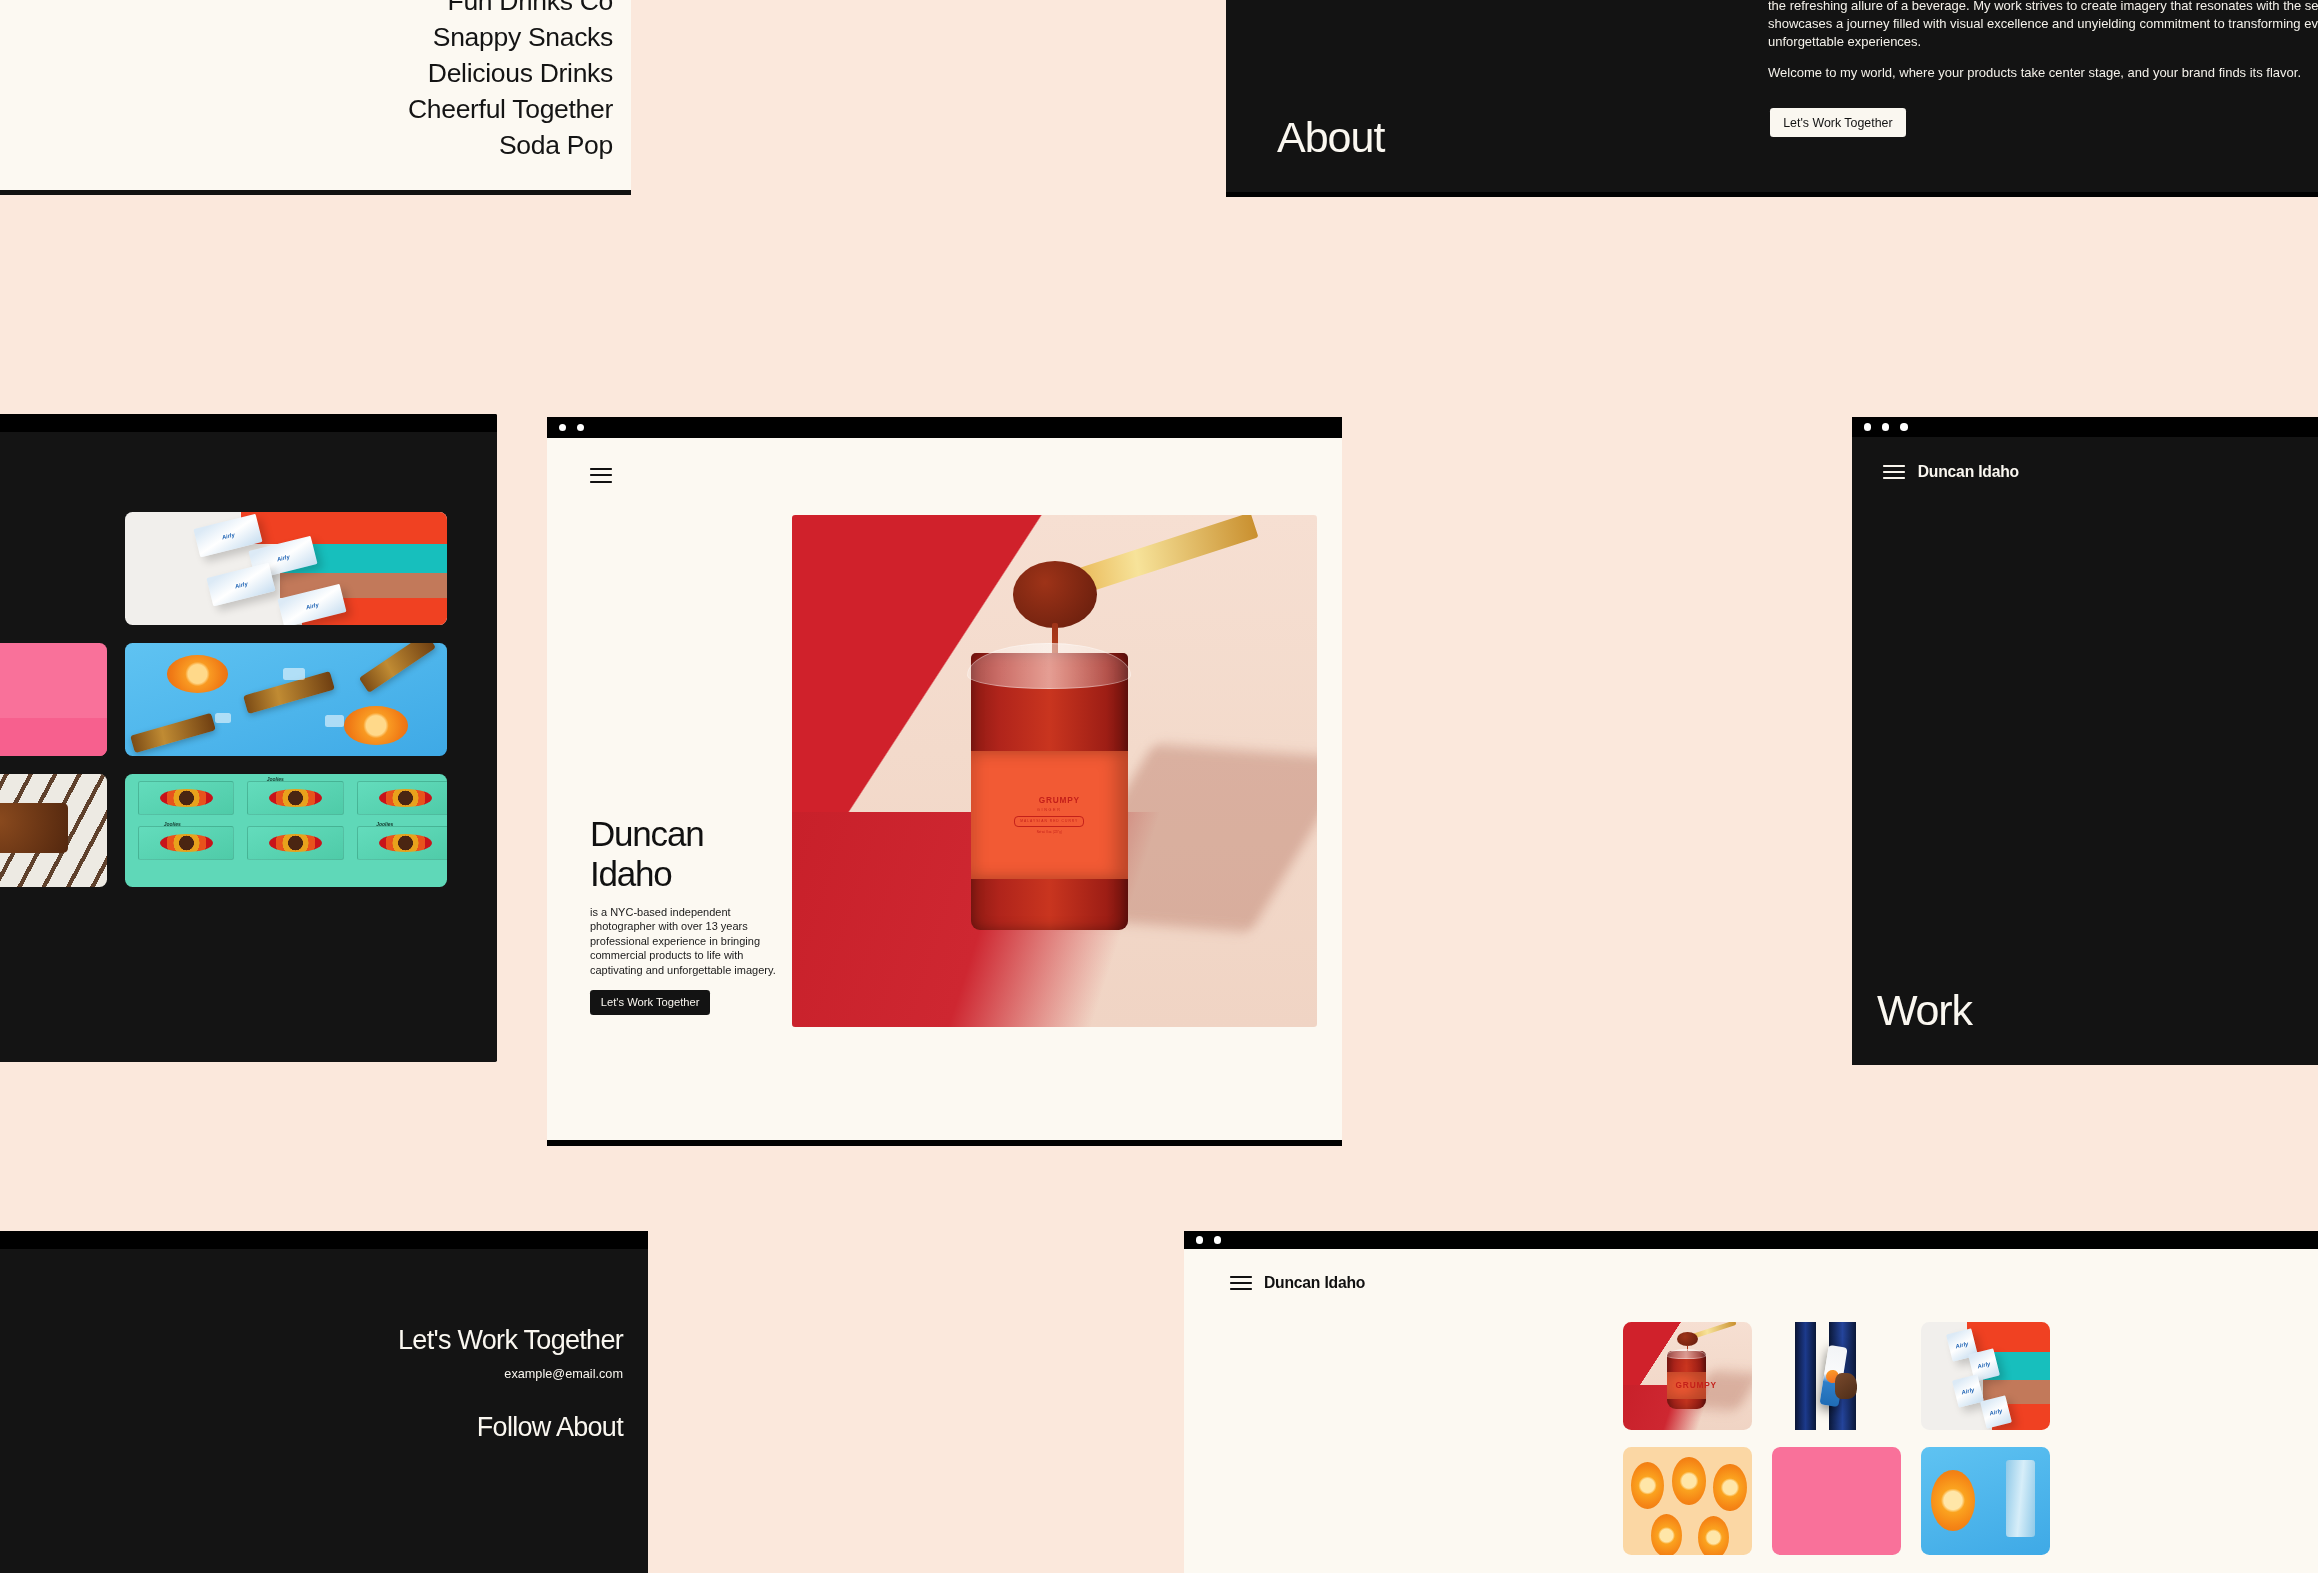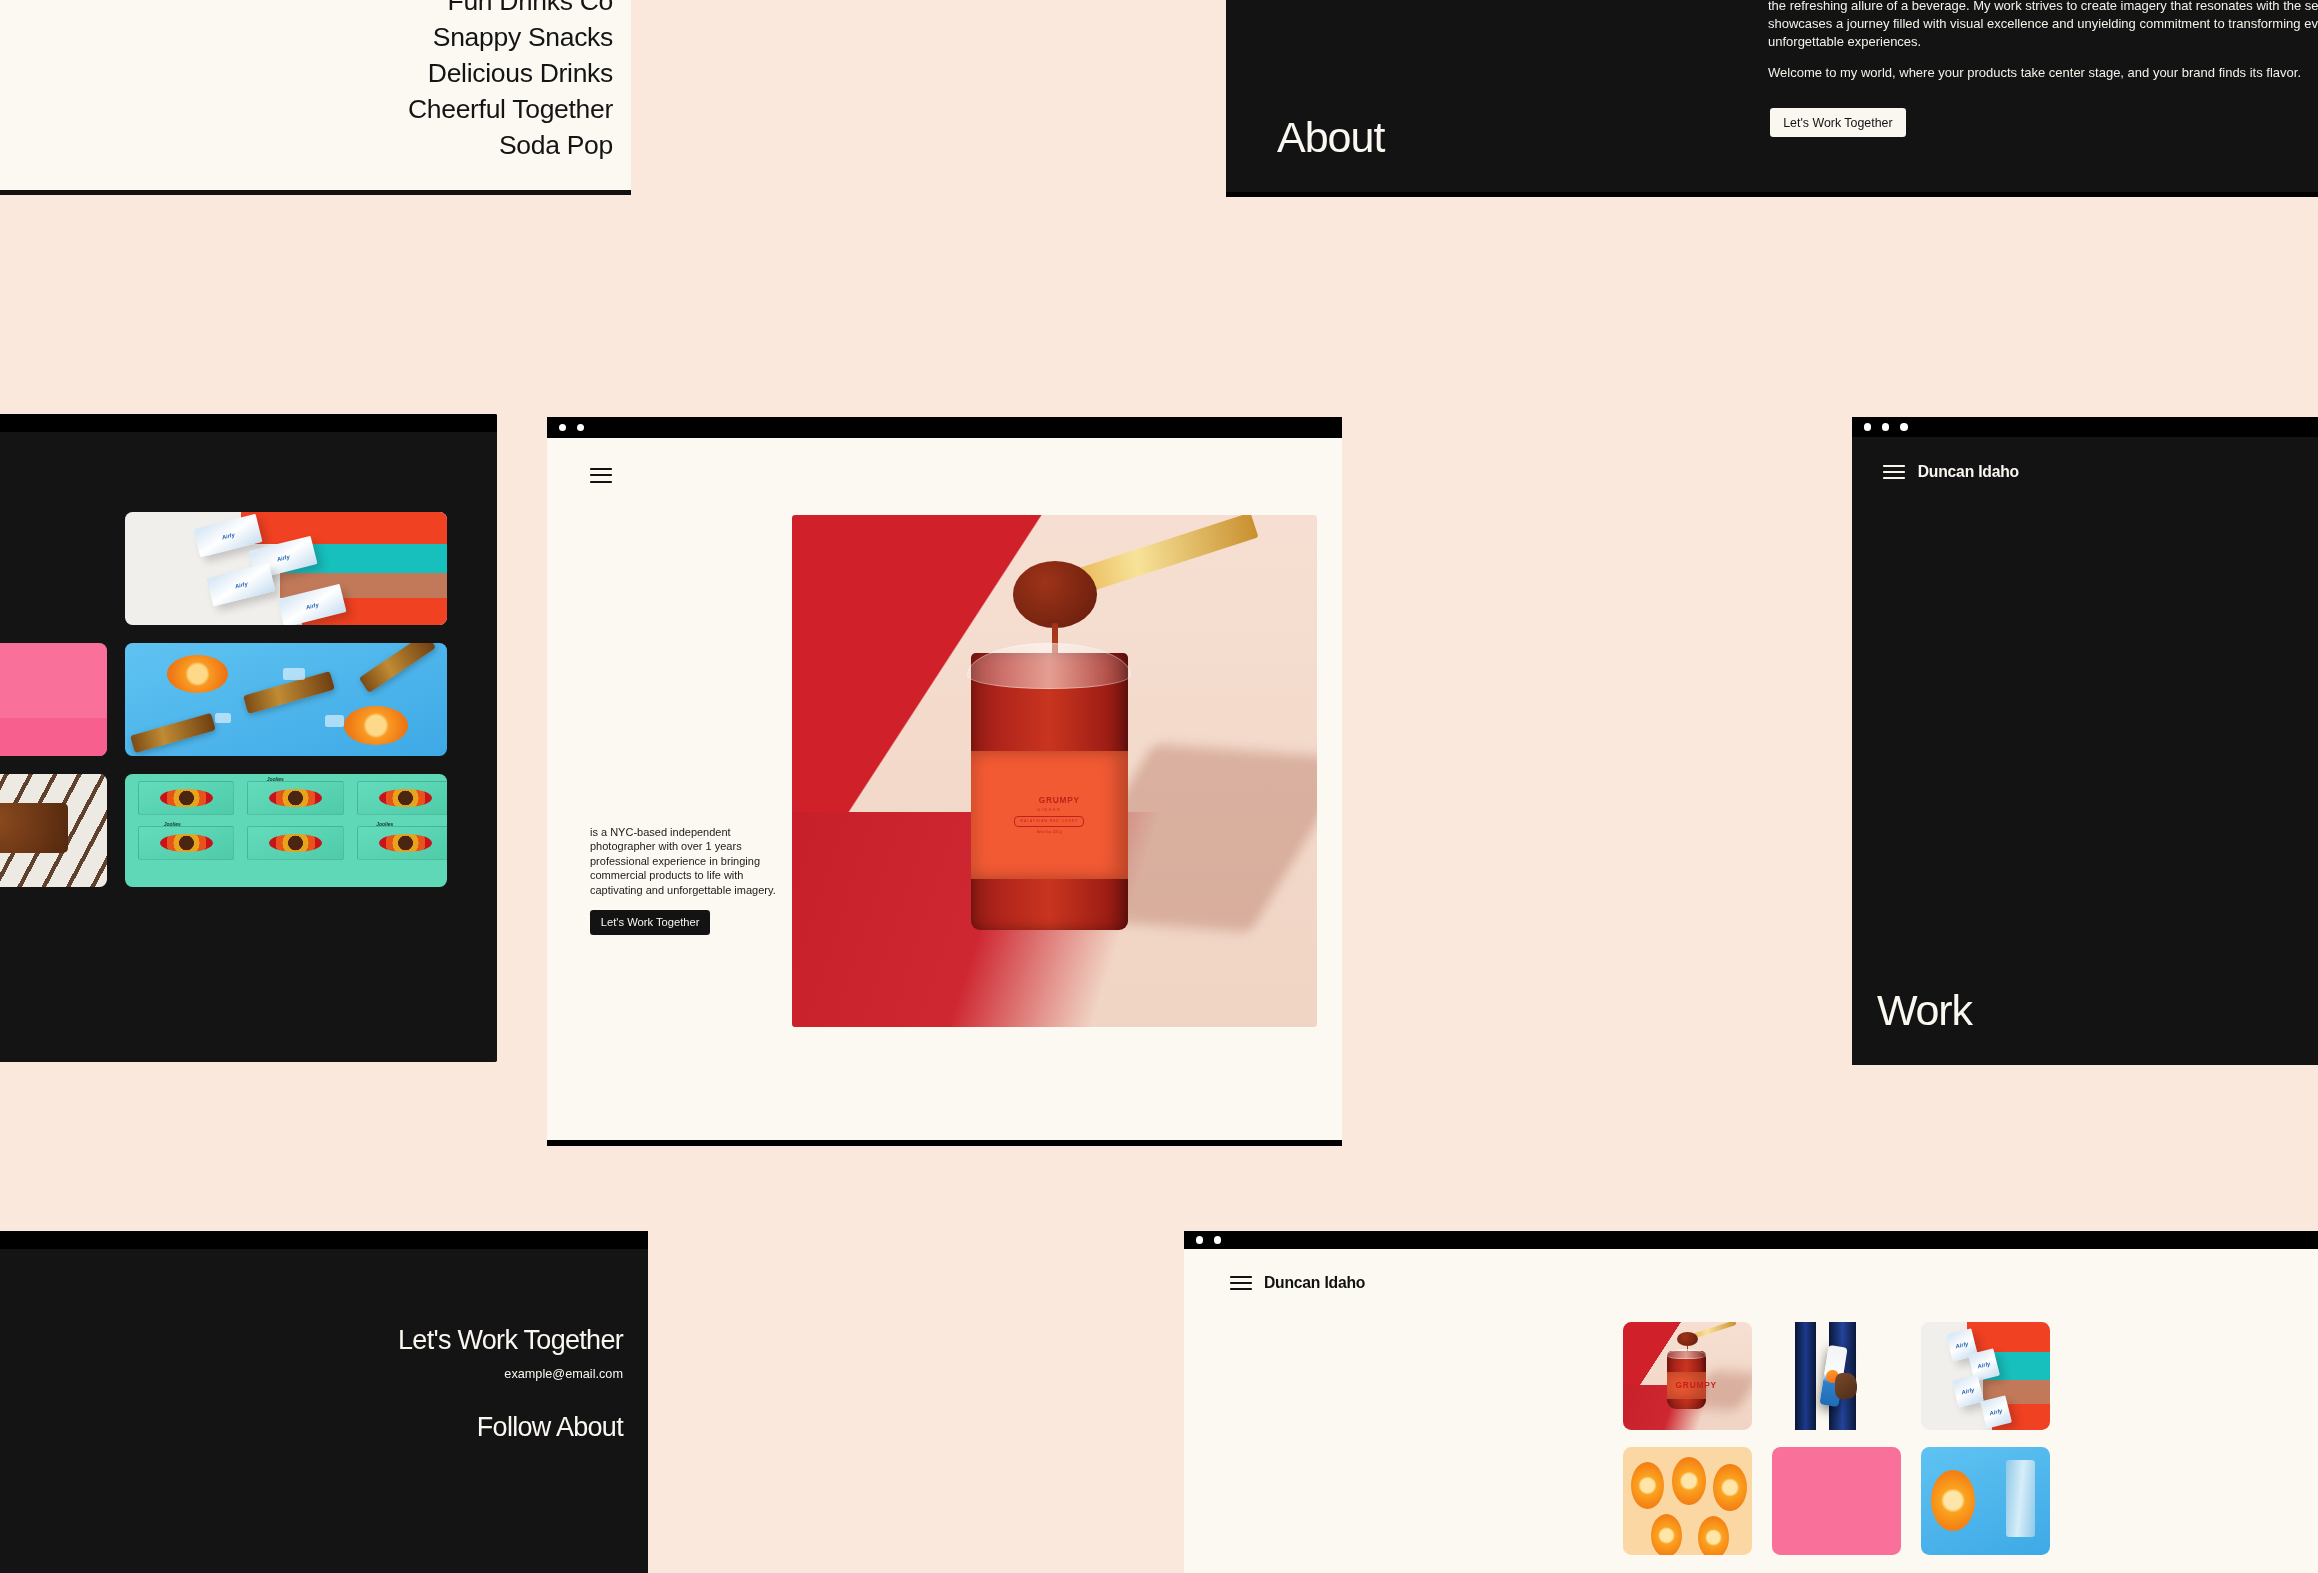--- a/index.html
+++ b/index.html
@@ -400,21 +400,25 @@
       <div class="label">
         <span class="lg">GRUMPY</span>
         <span class="sm">GINGER</span>
         <span class="box">MALAYSIAN RED CURRY</span>
         <span class="net">Net wt. 8 oz. (227 g)</span>
       </div>
     </div>
   </div>
 
   <div class="herotext">
-    <p class="bio">is a NYC-based independent photographer with over 1 years professional experience in bringing commercial products to life with captivating and unforgettable imagery.</p>
+    <h1 class="name">
+      <span>Duncan</span><br>
+      <span>Idaho</span>
+    </h1>
+    <p class="bio">is a NYC-based independent photographer with over 13 years professional experience in bringing commercial products to life with captivating and unforgettable imagery.</p>
     <button class="cta-dark">Let's Work Together</button>
   </div>
 </div>
 
 <div class="panel" id="workpanel">
   <div class="chrome">
     <span class="dot"></span>
     <span class="dot"></span>
     <span class="dot"></span>
   </div>

